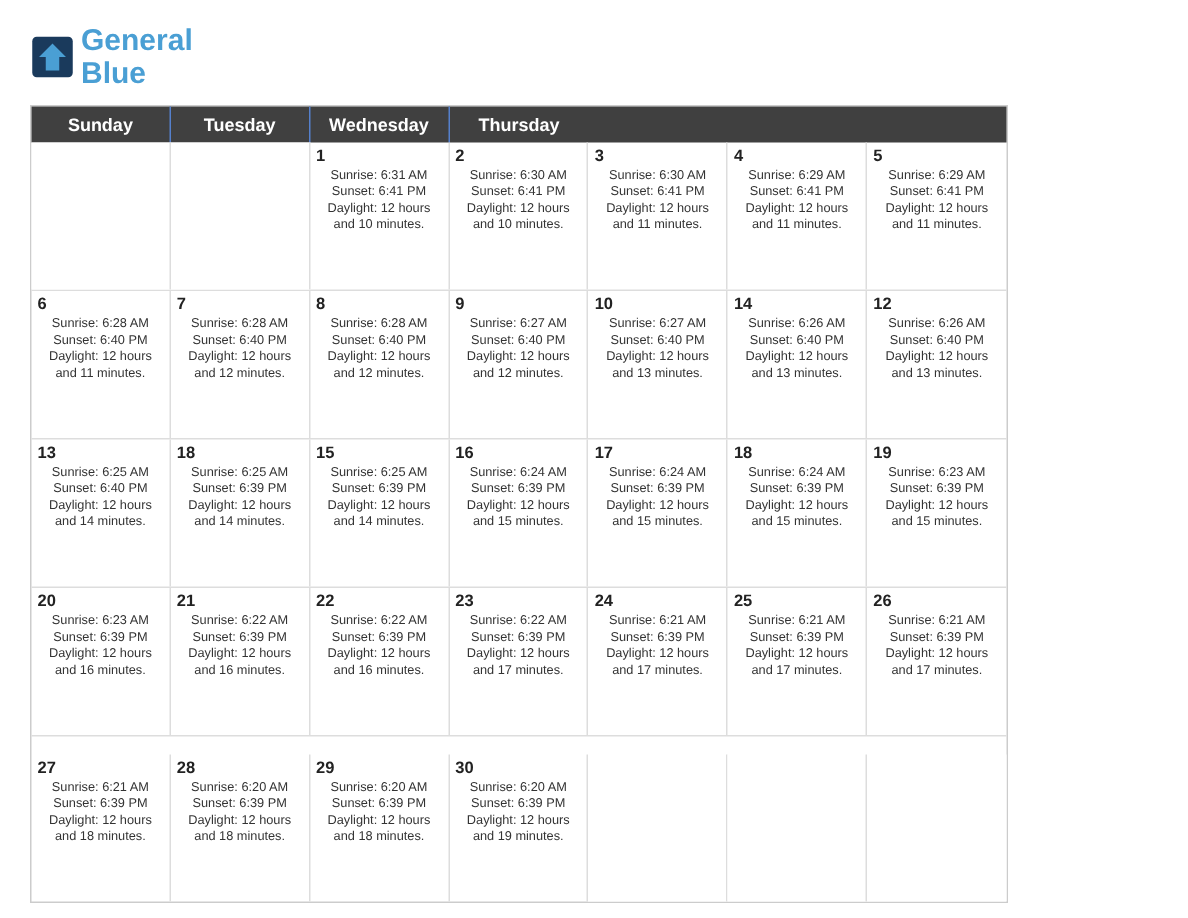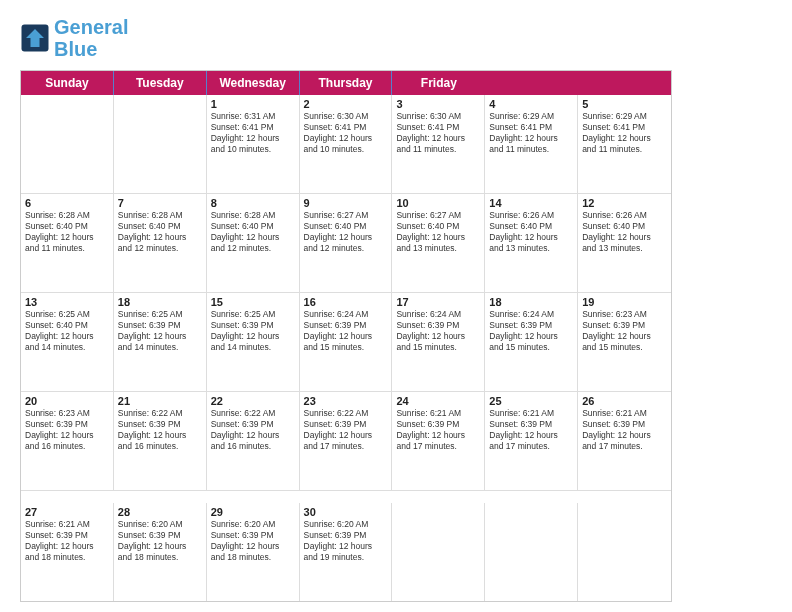--- a/index.html
+++ b/index.html
@@ -57,21 +57,21 @@
     }
     .calendar {
       flex: 1;
       display: flex;
       flex-direction: column;
       border: 1px solid #ccc;
     }
     .cal-header {
       display: grid;
       grid-template-columns: repeat(7, 1fr);
-      background: #be185d;
+      background: #404040;
     }
     .cal-header-cell {
       color: #fff;
       font-size: 12px;
       font-weight: bold;
       text-align: center;
       padding: 5px 2px;
       border-right: 1px solid #5580cc;
     }
     .cal-header-cell:last-child { border-right: none; }
@@ -101,20 +101,21 @@
       font-size: 11px;
       font-weight: bold;
       color: #222;
       display: block;
       margin-bottom: 1px;
     }
     .cell-info {
       font-size: 8.5px;
       color: #333;
       line-height: 1.3;
+      text-align: center;
     }
   </style>
 </head>
 <body>
 
 <div class="page">
   <div class="header">
     <div class="logo">
       <svg class="logo-icon" viewBox="0 0 40 40">
         <rect x="2" y="2" width="36" height="36" rx="4" fill="#1a3a5c"></rect>
@@ -130,21 +131,20 @@
       <h2></h2>
     </div>
   </div>
 
   <div class="calendar">
     <div class="cal-header" id="cal-header">
         <div class="cal-header-cell">Sunday</div>
         <div class="cal-header-cell">Tuesday</div>
         <div class="cal-header-cell">Wednesday</div>
         <div class="cal-header-cell">Thursday</div>
-        <div class="cal-header-cell">Friday</div>
       </div>
     <div class="cal-body" id="cal-body">
         <div class="cal-row">
           <div class="cal-cell empty"></div>
           <div class="cal-cell empty"></div>
           <div class="cal-cell">
             <span class="day-num">1</span>
             <div class="cell-info" style="white-space: pre-line;">Sunrise: 6:31 AM
 Sunset: 6:41 PM
 Daylight: 12 hours and 10 minutes.</div>

